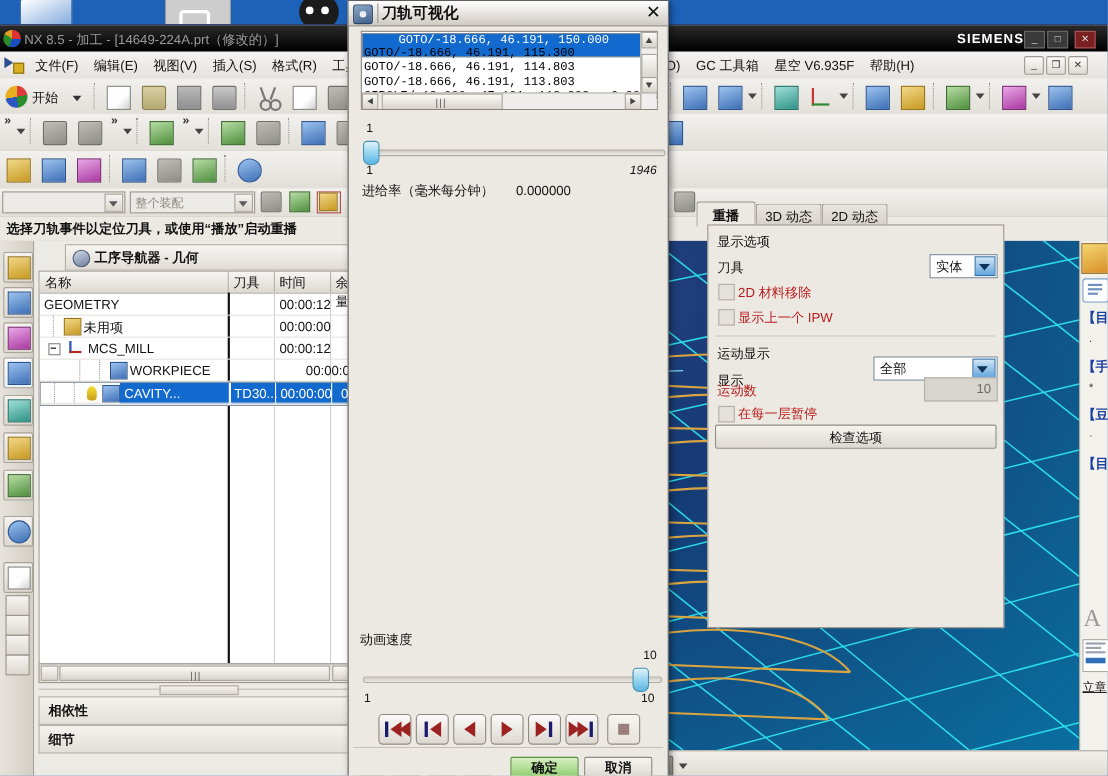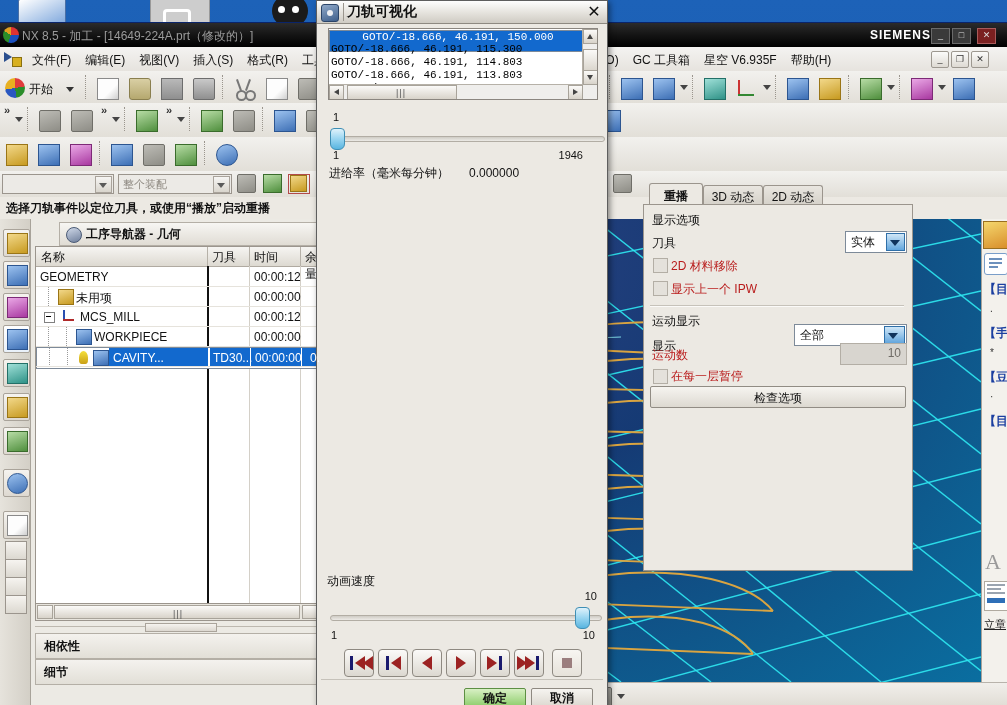--- a/index.html
+++ b/index.html
@@ -173,21 +173,21 @@
      background:linear-gradient(180deg,#fbfaf8,#d8d3ca);border:1px solid #a8a39a;}
   .arrw{position:absolute;width:0;height:0;}
   
   .sl-track{position:absolute;height:4px;background:linear-gradient(180deg,#cfccc5,#eceae6);
      border:1px solid #b2ada4;border-radius:3px;}
   .sl-thumb{position:absolute;width:13px;height:20px;border-radius:4px 4px 6px 6px;
      background:linear-gradient(180deg,#dff2fb 0%,#9fd8f2 45%,#59b5e0 100%);border:1px solid #3f8fb5;}
   .sl-lab{position:absolute;font-size:11px;color:#111;}
   .sec-lab{position:absolute;font-size:12px;color:#111;}
   
-  #tabstrip{position:absolute;left:332px;top:184px;width:266px;height:20px;}
+  #tabstrip{position:absolute;left:316px;top:184px;width:266px;height:20px;}
   .tab{position:absolute;top:0;height:20px;border:1px solid #9b958d;border-bottom:none;
      border-radius:3px 3px 0 0;background:linear-gradient(180deg,#e9e6e0,#d4d0c8);}
   .tab.active{background:#ece9e3;top:-2px;height:22px;}
   .tab .t{position:absolute;left:0;right:0;top:3px;text-align:center;font-size:12px;color:#111;}
   .tab.active .t{font-weight:bold;top:4px;}
   #tabpanel{position:absolute;left:326px;top:203px;width:268px;height:365px;
      background:#ece9e3;border:1px solid #9b958d;}
   .group-title{position:absolute;font-size:12px;color:#111;}
   .fld-lab{position:absolute;font-size:12px;color:#111;}
   .fld-lab.dim{color:#b91c1c;}
@@ -572,21 +572,21 @@
         <div class="expander" style="left:8px;"></div>
         <div class="tico" style="left:26px;">
           <div style="position:absolute;left:1px;top:1px;width:2px;height:11px;background:#2a4fb0;"></div>
           <div style="position:absolute;left:1px;top:10px;width:11px;height:2px;background:#b02a2a;"></div>
         </div>
         <div class="cell-name" style="left:44px;">MCS_MILL</div>
         <div class="cell-time">00:00:12</div>
       </div>
       <div class="gridh" style="top:79px;"></div>
 
-      <div class="trow" style="top:80px;">
+      <div class="trow" style="top:80px;margin-left:24px;">
         <div class="dotted-v" style="left:12px;top:0;height:19px;"></div>
         <div class="dotted-v" style="left:30px;top:0;height:19px;"></div>
         <div class="tico ic-blue" style="left:40px;"></div>
         <div class="cell-name" style="left:58px;">WORKPIECE</div>
         <div class="cell-time">00:00:00</div>
       </div>
       <div class="gridh" style="top:99px;"></div>
 
       <div class="trow sel" style="top:100px;">
         <div class="dotted-v" style="left:12px;top:0;height:19px;"></div>
@@ -775,21 +775,21 @@
       <div class="a" style="right:0;">
         <div class="arrw" style="left:4px;top:3px;border-top:3px solid transparent;border-bottom:3px solid transparent;border-left:5px solid #444;"></div>
       </div>
     </div>
   </div>
 
   <div class="sl-lab" style="left:16px;top:110px;">1</div>
   <div class="sl-track" style="left:18px;top:135px;width:268px;"></div>
   <div class="sl-thumb" style="left:13px;top:127px;"></div>
   <div class="sl-lab" style="left:16px;top:148px;">1</div>
-  <div class="sl-lab" style="right:24px;top:148px;">1946</div>
+  <div class="sl-lab" style="right:10px;top:148px;font-style:italic;">1946</div>
 
   <div class="sec-lab" style="left:12px;top:164px;">进给率（毫米每分钟）</div>
   <div class="sec-lab" style="left:152px;top:165px;">0.000000</div>
 
   <div id="tabstrip">
     <div class="tab active" style="left:0;width:52px;">
         <div class="t">重播</div>
       </div>
     <div class="tab" style="left:54px;width:58px;">
         <div class="t">3D 动态</div>

